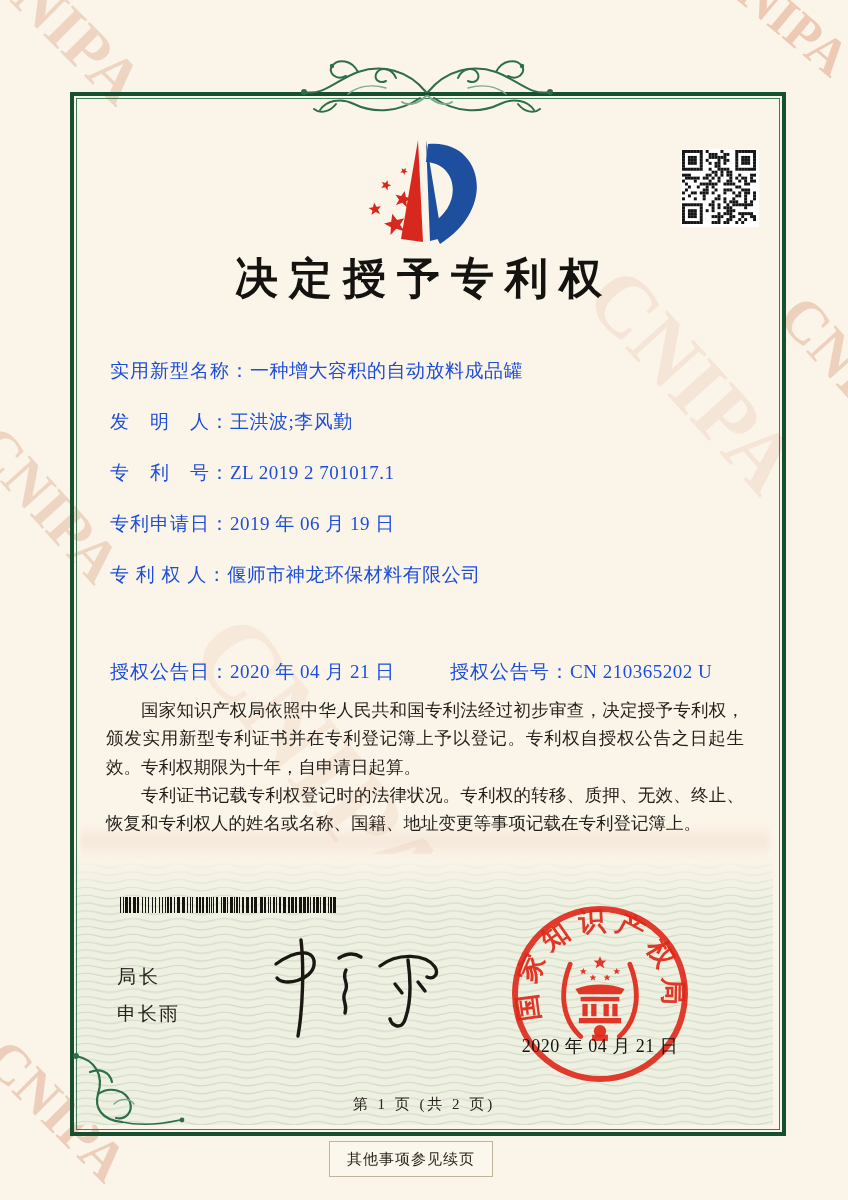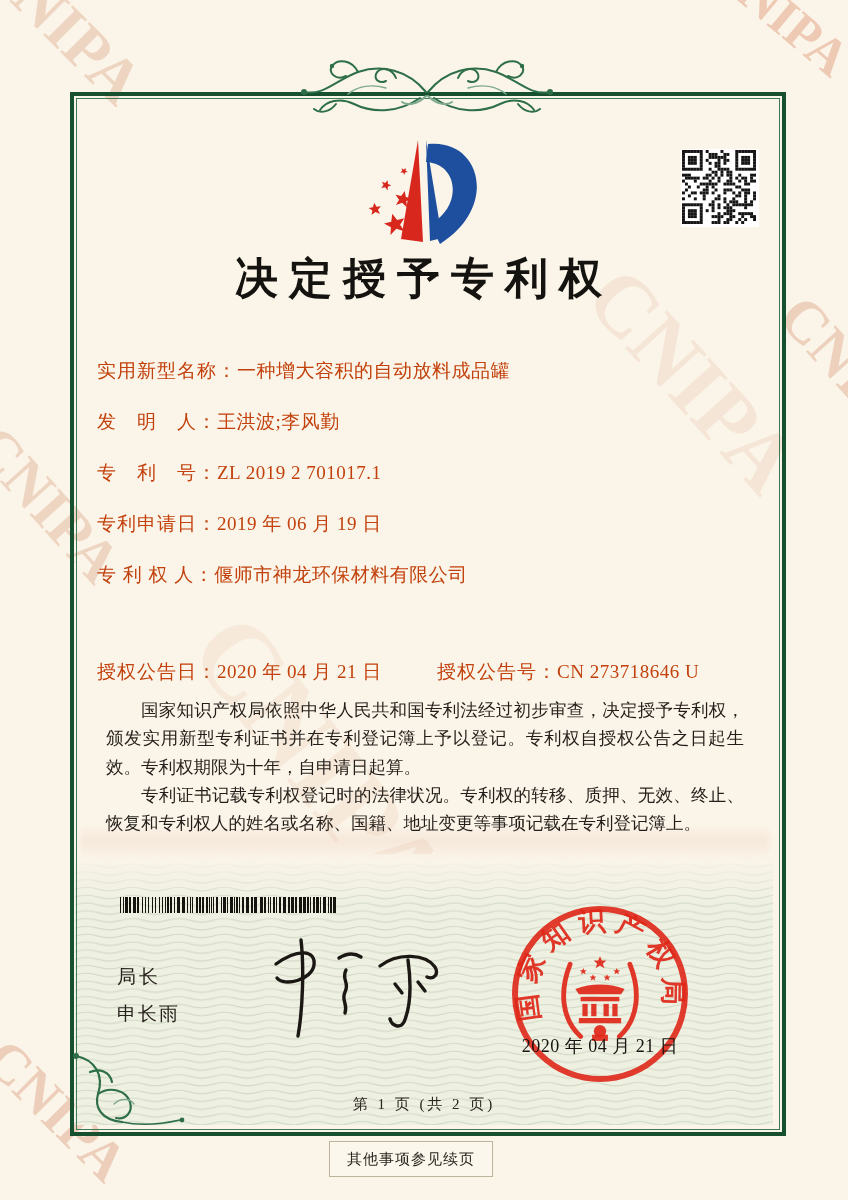--- a/index.html
+++ b/index.html
@@ -31,21 +31,21 @@
   .blush{position:absolute;left:80px;top:824px;width:690px;height:34px;
       background:linear-gradient(rgba(222,160,138,0),rgba(222,160,138,.15),rgba(222,160,138,0));
       filter:blur(2px);}
   
   .cert-no{position:absolute;left:108px;top:145px;font-size:18px;letter-spacing:2.5px;color:#2c2621;}
   .logo{position:absolute;left:350px;top:136px;width:140px;height:116px;}
   .qr{position:absolute;left:681px;top:149px;width:76px;height:76px;background:#fff;padding:1px;}
   .title{position:absolute;left:0;top:250px;width:100%;text-align:center;
          font-size:43px;font-weight:bold;letter-spacing:11px;color:#151310;}
   
-  .row{position:absolute;left:97px;width:640px;font-size:19px;color:#c2410c;
+  .row{position:absolute;left:110px;width:640px;font-size:19px;color:#1d4ed8;
        letter-spacing:.5px;white-space:nowrap;}
   .row .lab{letter-spacing:1px;}
   .grant .pair2{position:absolute;left:340px;top:0;}
   
   .body-text{position:absolute;left:106px;top:696px;width:638px;font-size:17.5px;
        line-height:1.62;text-align:justify;color:#231e19;}
   .body-text p{margin:0;text-indent:2em;}
   
   .barcode{position:absolute;left:120px;top:897px;width:218px;height:16px;}
   .barcode i{position:absolute;top:0;bottom:0;background:#17130f;}
@@ -450,21 +450,21 @@
     <span class="lab">专利申请日：</span><span>2019 年 06 月 19 日</span>
   </div>
   <div class="row" style="top:562px">
     <span class="lab">专 利 权 人：</span><span>偃师市神龙环保材料有限公司</span>
   </div>
   <div class="row grant" style="top:659px">
     <span>
       <span class="lab">授权公告日：</span><span>2020 年 04 月 21 日</span>
     </span>
     <span class="pair2">
-      <span class="lab">授权公告号：</span><span>CN 273718646 U</span>
+      <span class="lab">授权公告号：</span><span>CN 210365202 U</span>
     </span>
   </div>
 
   <div class="body-text">
     <p>国家知识产权局依照中华人民共和国专利法经过初步审查，决定授予专利权，颁发实用新型专利证书并在专利登记簿上予以登记。专利权自授权公告之日起生效。专利权期限为十年，自申请日起算。</p>
     <p>专利证书记载专利权登记时的法律状况。专利权的转移、质押、无效、终止、恢复和专利权人的姓名或名称、国籍、地址变更等事项记载在专利登记簿上。</p>
   </div>
 
   <div class="barcode">
       <i style="left:0px;width:1px"></i>

